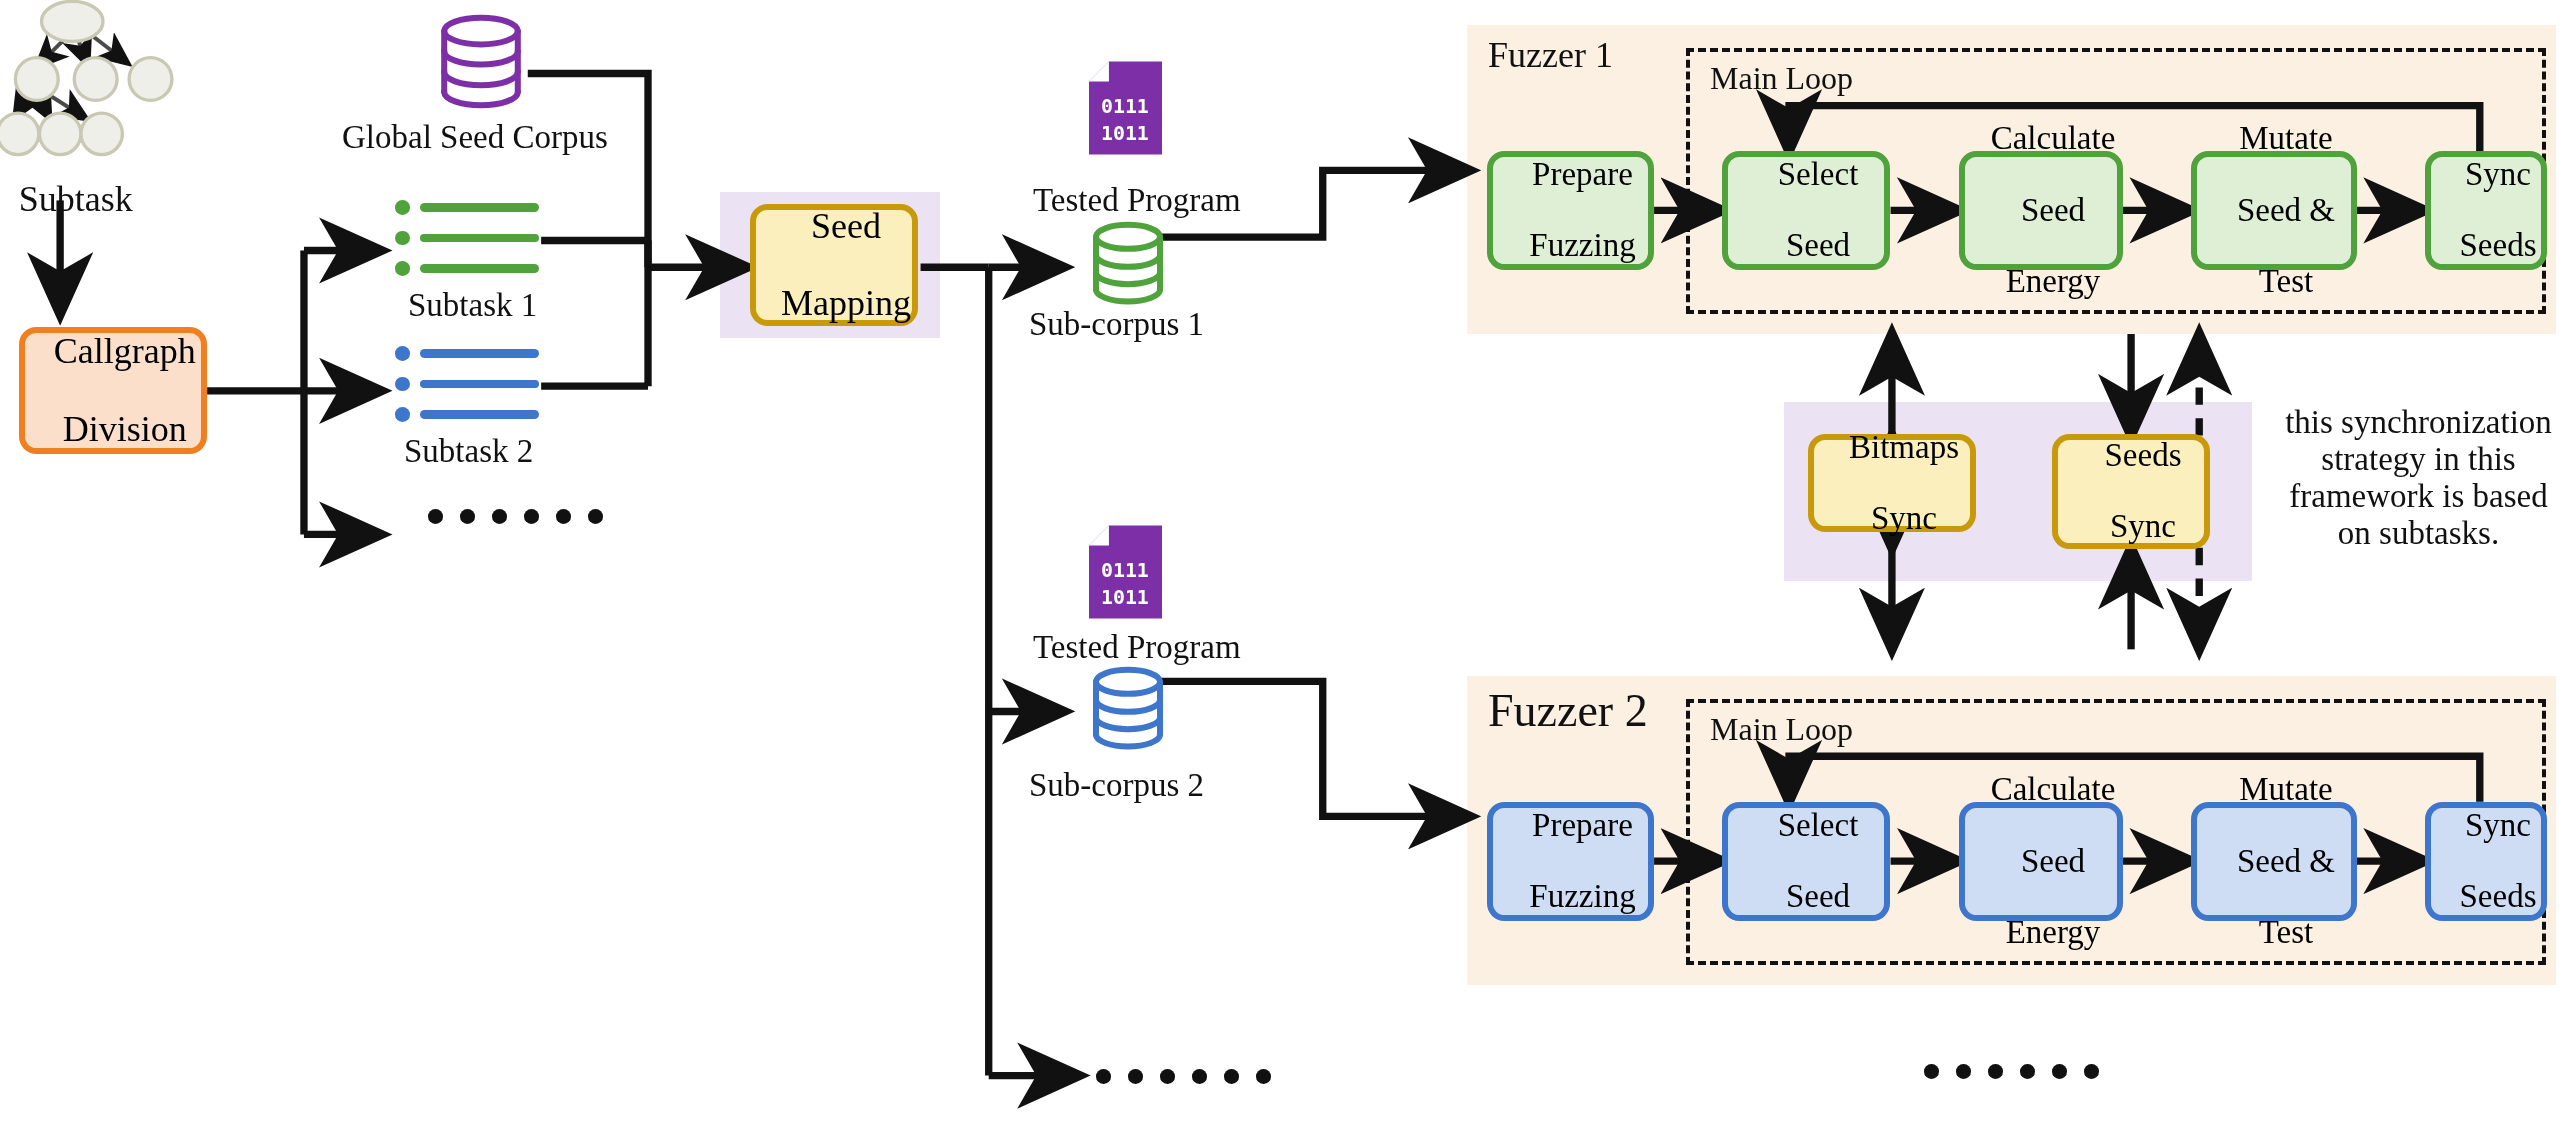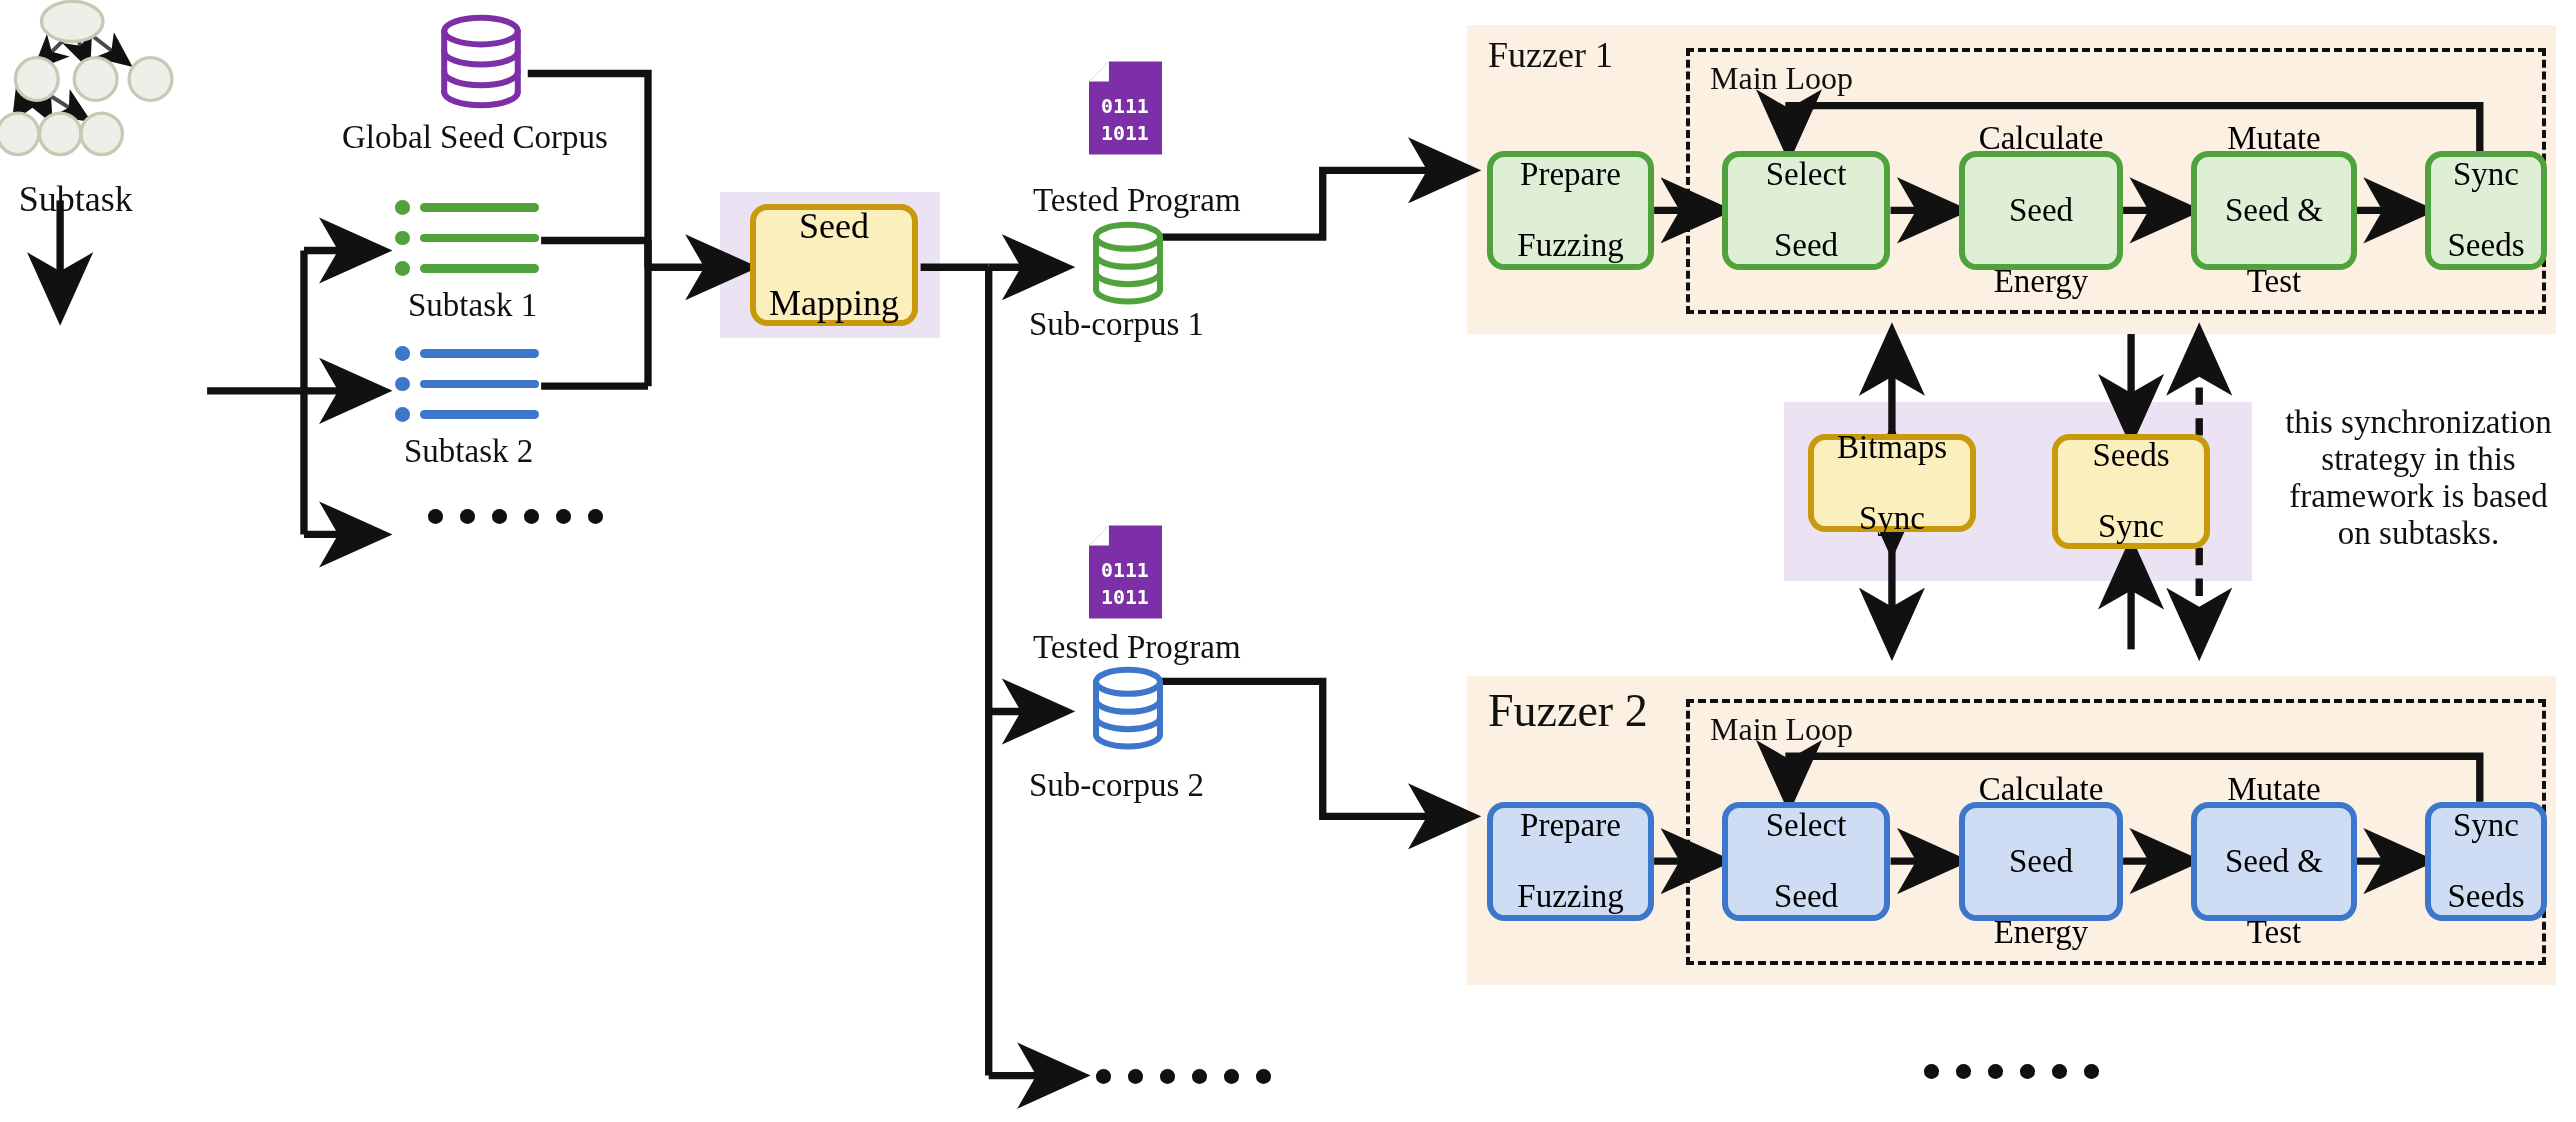--- a/index.html
+++ b/index.html
@@ -22,21 +22,21 @@
   
   .pbox {
     position: absolute;
     display:flex; align-items:center; justify-content:center;
     text-align:center;
     line-height: 1.08;
     border-radius: 17.4px;
     border-width: 6px;
     border-style: solid;
   }
-  .pbox span { display:block; width:100%; }
+  .pbox span { display:block; width:100%;padding-left:12px; }
 
   .green  { border-color:#4FA23C; background:#DFEFD6; }
   .blue   { border-color:#3D76CB; background:#CEDDF4; }
   .gold   { border-color:#C9990C; background:#FCEFBE; }
   .orange { border-color:#F07F20; background:#FBDFCB; }
 
   
   .fuzzpanel {
     position:absolute;
     background:#FBF0E1;
@@ -179,20 +179,26 @@
       <circle cx="143" cy="118" r="32"></circle>
       <circle cx="225" cy="118" r="32"></circle>
       <circle cx="27" cy="200" r="31"></circle>
       <circle cx="90" cy="200" r="31"></circle>
       <circle cx="152" cy="200" r="31"></circle>
     </g>
   </svg>
 
   <div class="label" style="left:18.7px; top:179px; font-size:36px;text-align:center;">Subtask</div>
 
+  <div class="pbox orange" style="left:18.7px; top:327px; width:188px; height:127px; font-size:36px;">
+    <span>
+      <span>Callgraph</span><br>
+      <span>Division</span>
+    </span>
+  </div>
 
   <svg class="node" style="left:434px; top:13.4px; width:94px; height:97px;" viewBox="0 0 140 145">
     <g fill="none" stroke="#7D2FA8" stroke-width="9" stroke-linecap="round">
       <ellipse cx="70" cy="27" rx="55" ry="20"></ellipse>
       <path d="M15,27 L15,118"></path>
       <path d="M125,27 L125,118"></path>
       <path d="M15,118 A55,20 0 0 0 125,118"></path>
       <path d="M15,57 A55,20 0 0 0 125,57"></path>
       <path d="M15,88 A55,20 0 0 0 125,88"></path>
     </g>

